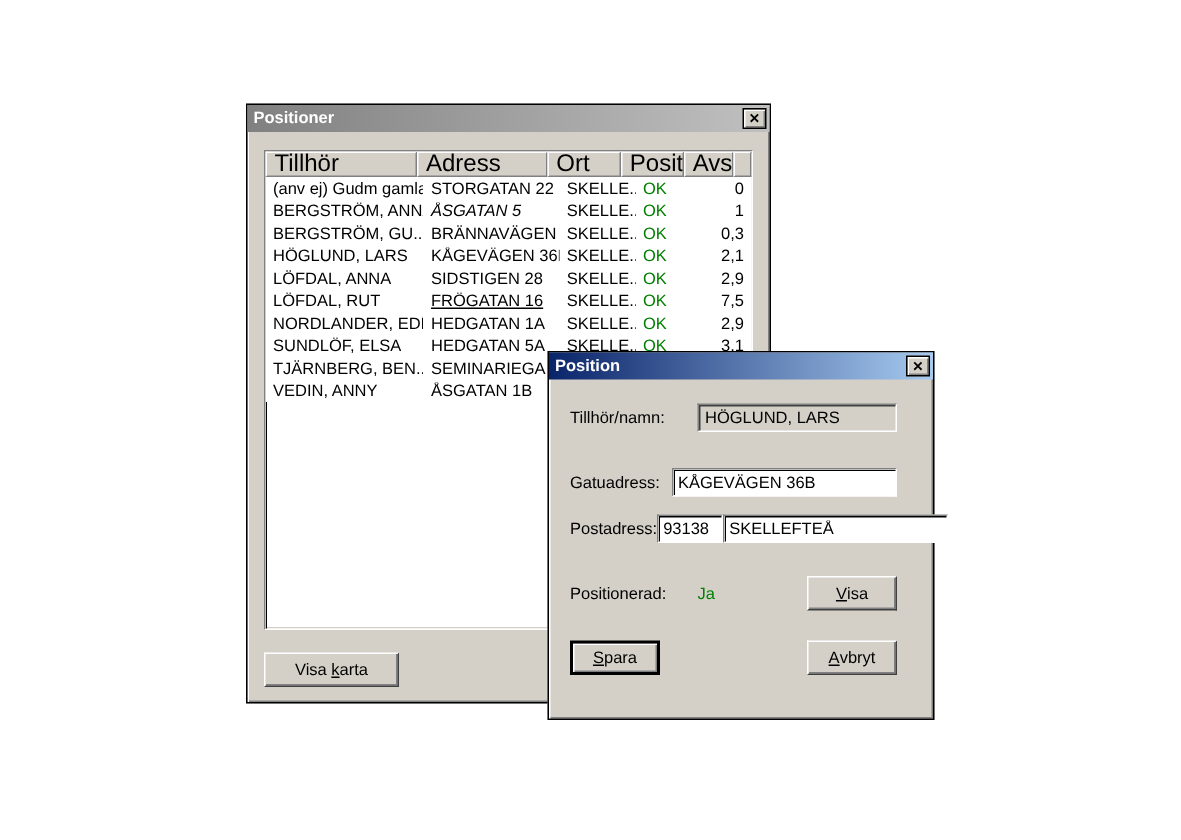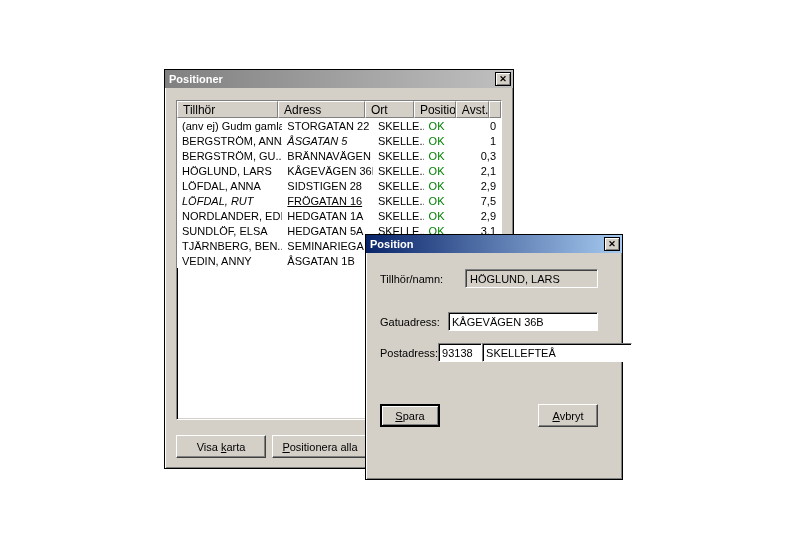--- a/index.html
+++ b/index.html
@@ -68,21 +68,21 @@
     display: flex;
     background: #d4d0c8;
     height: 17px;
     border-bottom: 0;
   }
   .col-header {
     background: #d4d0c8;
     border: 1px solid;
     border-color: #fff #808080 #808080 #fff;
     padding: 1px 5px;
-    font-size: 12px;
+    font-size: 16px;
     overflow: hidden;
     white-space: nowrap;
     display: flex;
     align-items: center;
   }
   .listview-body {
     background: #fff;
     overflow-y: auto;
   }
   .row {
@@ -206,21 +206,21 @@
           <div class="cell right" style="width: 36px;">2,1</div>
         </div>
         <div class="row">
           <div class="cell" style="width: 113px;">LÖFDAL, ANNA</div>
           <div class="cell" style="width: 97px;">SIDSTIGEN 28</div>
           <div class="cell" style="width: 54px;">SKELLE...</div>
           <div class="cell ok" style="width: 46px;">OK</div>
           <div class="cell right" style="width: 36px;">2,9</div>
         </div>
         <div class="row">
-          <div class="cell" style="width: 113px; font-style: italic;">LÖFDAL, RUT</div>
+          <div class="cell" style="width: 113px;">LÖFDAL, RUT</div>
           <div class="cell" style="width: 97px; text-decoration: underline;">FRÖGATAN 16</div>
           <div class="cell" style="width: 54px;">SKELLE...</div>
           <div class="cell ok" style="width: 46px;">OK</div>
           <div class="cell right" style="width: 36px;">7,5</div>
         </div>
         <div class="row">
           <div class="cell" style="width: 113px;">NORDLANDER, EDIT</div>
           <div class="cell" style="width: 97px;">HEDGATAN 1A</div>
           <div class="cell" style="width: 54px;">SKELLE...</div>
           <div class="cell ok" style="width: 46px;">OK</div>
@@ -247,23 +247,20 @@
           <div class="cell ok" style="width: 46px;"></div>
           <div class="cell right" style="width: 36px;"></div>
         </div>
       </div>
   </div>
 
   <div class="bottom-buttons">
     <button class="btn" style="min-width:90px">
         <span>Visa <u>k</u>arta</span>
       </button>
-    <button class="btn" style="min-width:96px">
-        <span><u>P</u>ositionera alla</span>
-      </button>
   </div>
 </div>
 
 <div class="window" style="left:365px; top:234px; width:258px; height:246px;">
   <div class="titlebar active">
     <span>Position</span>
     <div class="close-btn">✕</div>
   </div>
 
   <div style="padding:16px 24px 10px 14px;">
@@ -282,20 +279,26 @@
 
     <div class="form-row">
       <span class="label form-label">Postadress:</span>
       <input class="textfield" style="width: 44px;" value="93138">
       <div style="width:4px"></div>
       <input class="textfield" style="flex: 1 1 0%;" value="SKELLEFTEÅ">
     </div>
 
     <div style="height:10px"></div>
 
+    <div class="form-row" style="margin-bottom:18px">
+      <span class="label form-label">Positionerad:</span>
+      <span class="green">Ja</span>
+      <span style="flex:1"></span>
+      <button class="btn" style="min-width:60px"><u>V</u>isa</button>
+    </div>
 
     <div style="display:flex; justify-content:space-between; margin-top:20px">
       <button class="btn default" style="min-width:60px"><u>S</u>para</button>
       <button class="btn" style="min-width:60px"><u>A</u>vbryt</button>
     </div>
 
   </div>
 </div>
 
 </body></html>

